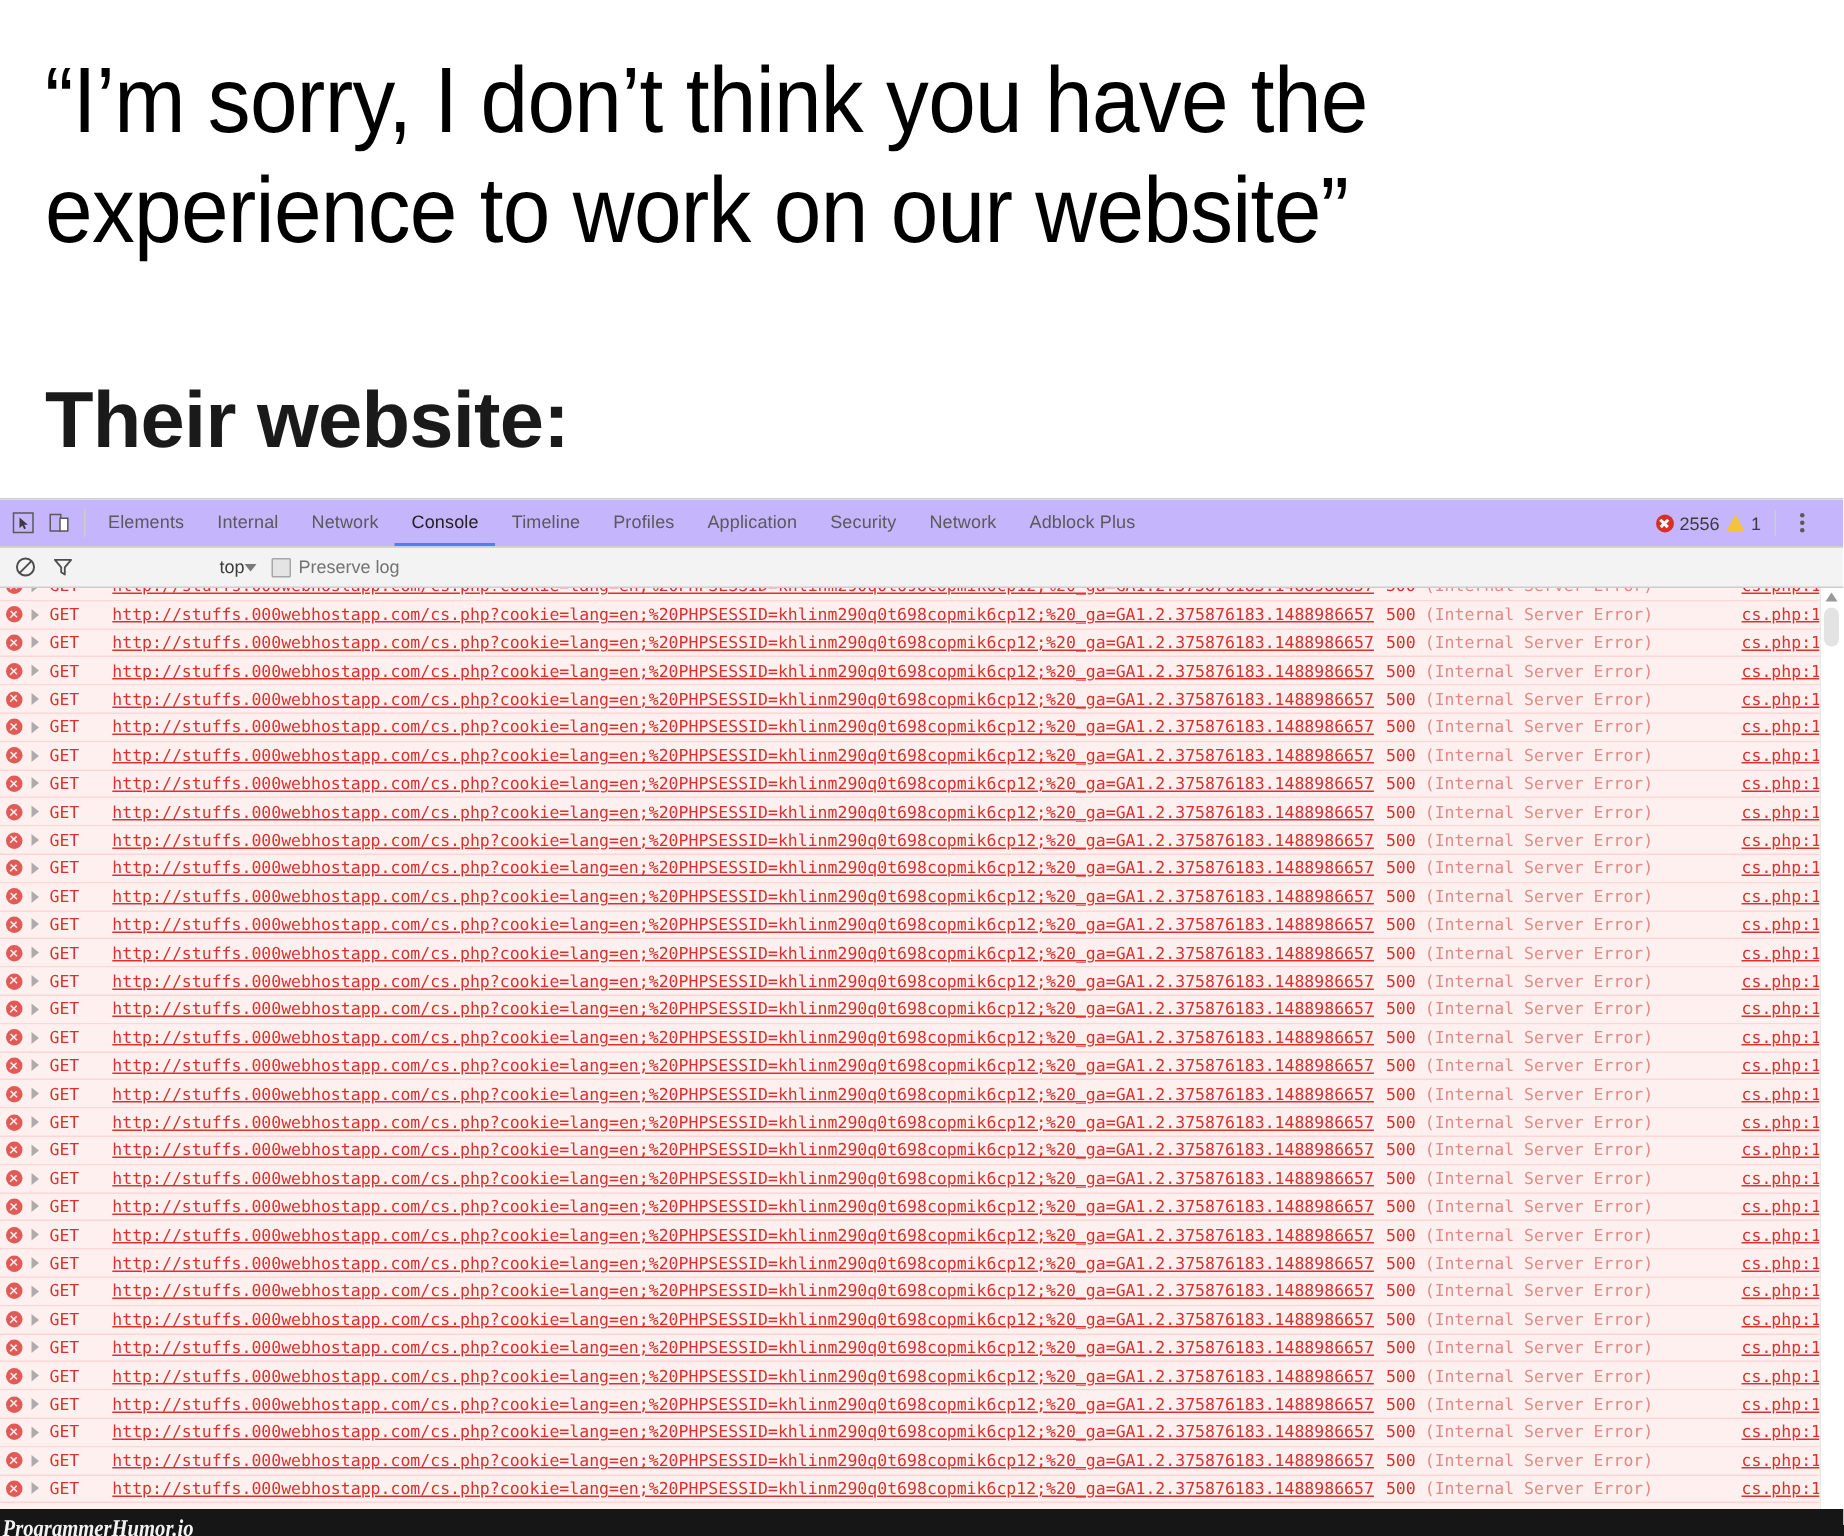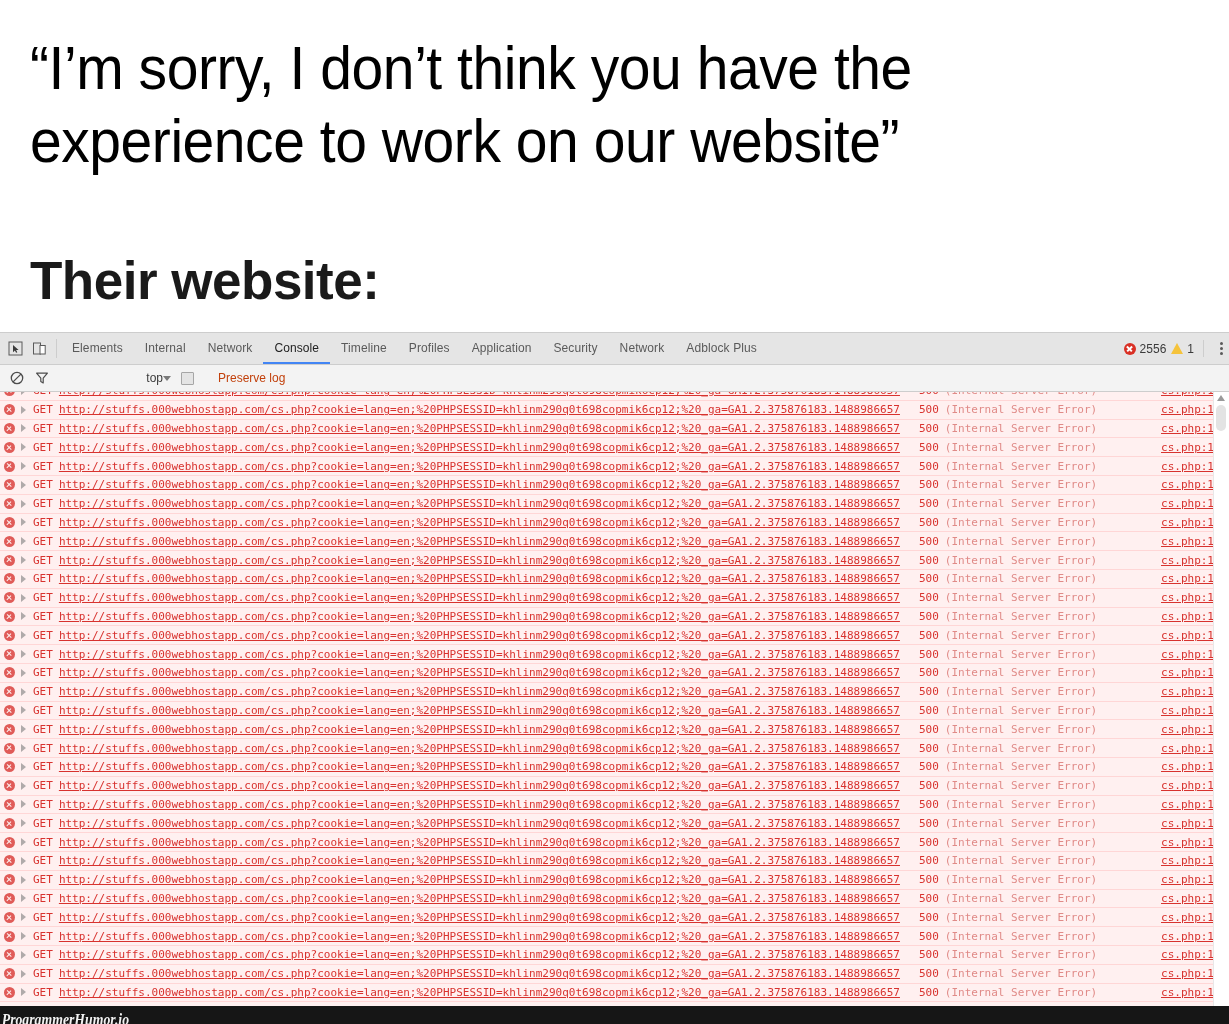--- a/index.html
+++ b/index.html
@@ -60,21 +60,21 @@
     border-top: 1px solid #cdcdcd;
     display: flex;
     flex-direction: column;
     overflow: hidden;
   }
 
   
   .tabbar {
     height: 31px;
     min-height: 31px;
-    background: #e5e5e5;
+    background: #c4b5fd;
     border-bottom: 1px solid #cdcdcd;
     display: flex;
     align-items: stretch;
     position: relative;
   }
   .tb-icon-group {
     display: flex;
     align-items: center;
     padding: 0 6px 0 7px;
     gap: 7px;
@@ -106,21 +106,21 @@
   }
   .tab.active {
     color: #222222;
     border-bottom: 2px solid #4285f4;
     text-align: center;
   }
   .tabbar-right {
     margin-left: auto;
     display: flex;
     align-items: center;
-    padding-right: 0;
+    padding-right: 20px;
     gap: 5px;
   }
   .count-group {
     display: flex;
     align-items: center;
     gap: 4px;
     font-size: 12px;
     color: #3b3b3b;
     cursor: pointer;
   }
@@ -209,22 +209,21 @@
     cursor: pointer;
   }
   .checkbox {
     width: 11px; height: 11px;
     border: 1px solid #a6a6a6;
     background: #e4e4e4;
     border-radius: 1px;
   }
   .preserve-label {
     font-size: 12px;
-    color: #c2410c;
-    margin-left: 19px;
+    color: #737373;
   }
 
   
   .console-body {
     flex: 1;
     position: relative;
     background: #ffffff;
     overflow: hidden;
   }
   .msg-list {
@@ -267,32 +266,32 @@
     width: 0; height: 0;
     border-top: 4.2px solid transparent;
     border-bottom: 4.2px solid transparent;
     border-left: 5.5px solid #b0aaaa;
     flex: 0 0 auto;
     margin-right: 7px;
     cursor: pointer;
   }
   .msg-method {
     flex: 0 0 auto;
-    margin-right: 6px;
+    margin-right: 22px;
     color: #d8322e;
   }
   .msg-url {
     flex: 0 0 auto;
     text-decoration: underline;
     color: #d8322e;
     cursor: pointer;
   }
   .msg-status {
     flex: 0 0 auto;
-    margin-left: 19px;
+    margin-left: 8px;
     color: #d8322e;
   }
   .msg-statustext {
     flex: 0 0 auto;
     margin-left: 6px;
     color: #e08a87;
   }
   .msg-source {
     position: absolute;
     right: 0;

